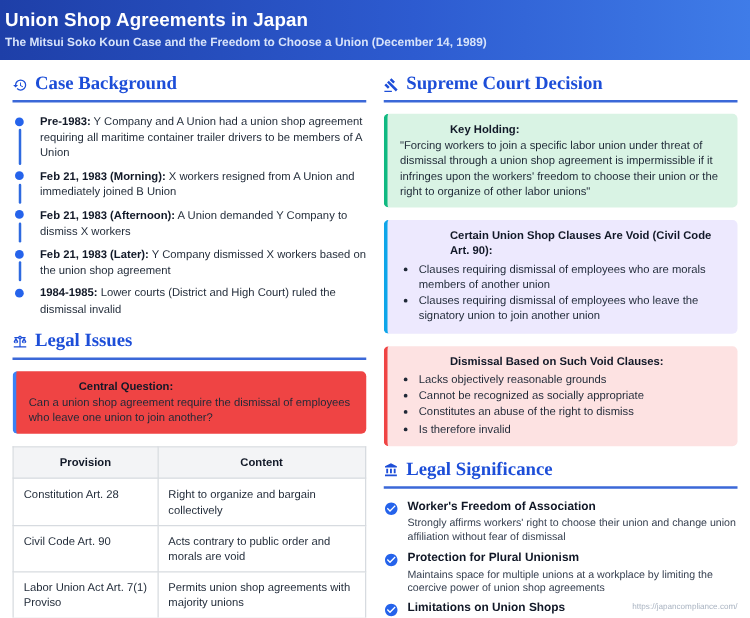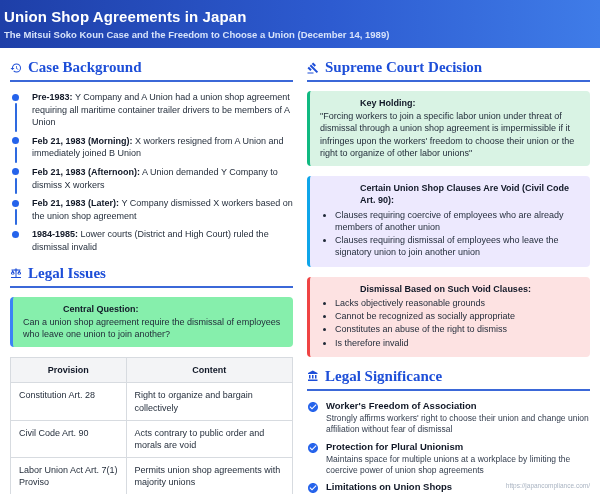--- a/index.html
+++ b/index.html
@@ -53,21 +53,21 @@
   .tl-label { color: #111827; }
 
   
   .box {
     border-radius: 4px;
     padding: 6px 10px 7px;
     font-size: 9px; line-height: 1.36;
     margin-bottom: 10px;
   }
   .box .box-label { font-weight: bold; color: #111827; margin-bottom: 1px; padding-left: 40px; }
-  .box-blue   { background: #86efac; border-left: 3px solid #3b82f6; }
+  .box-blue   { background: #ef4444; border-left: 3px solid #3b82f6; }
   .box-green  { background: #d9f3e4; border-left: 3px solid #10b981; }
   .box-purple { background: #ede9fe; border-left: 3px solid #0ea5e9; }
   .box-red    { background: #fde2e2; border-left: 3px solid #ef4444; }
   .box ul { margin: 2px 0 0; padding-left: 15px; }
   .box li { margin-bottom: 1px; }
 
   
   table { width: 100%; border-collapse: collapse; font-size: 9px; margin-top: 1px; }
   th, td { border: 1px solid #d7dbe0; padding: 6px 8px; text-align: left; vertical-align: top; line-height: 1.35; }
   th { background: #f3f4f6; font-weight: bold; color: #111827; text-align: center; }
@@ -193,21 +193,21 @@
     </div>
     <div class="section-body">
       <div class="box box-green">
         <div class="box-label">Key Holding:</div>
         <div>"Forcing workers to join a specific labor union under threat of dismissal through a union shop agreement is impermissible if it infringes upon the workers' freedom to choose their union or the right to organize of other labor unions"</div>
       </div>
       <div class="box box-purple">
         <div class="box-label">Certain Union Shop Clauses Are Void (Civil Code Art. 90):</div>
         <ul>
 
-            <li>Clauses requiring coercive of employees who are already members of another union</li>
+            <li>Clauses requiring dismissal of employees who are morals members of another union</li>
 
             <li>Clauses requiring dismissal of employees who leave the signatory union to join another union</li>
 
         </ul>
       </div>
       <div class="box box-red">
         <div class="box-label">Dismissal Based on Such Void Clauses:</div>
         <ul>
 
             <li>Lacks objectively reasonable grounds</li>

